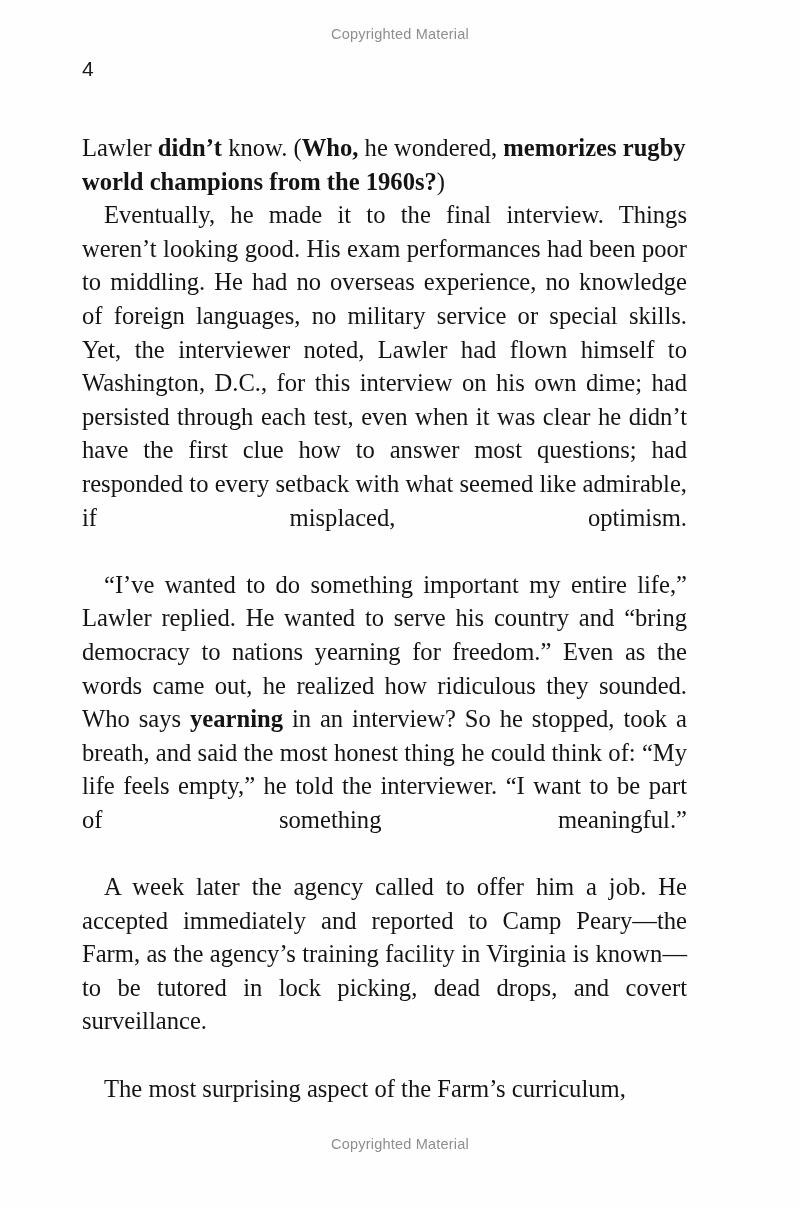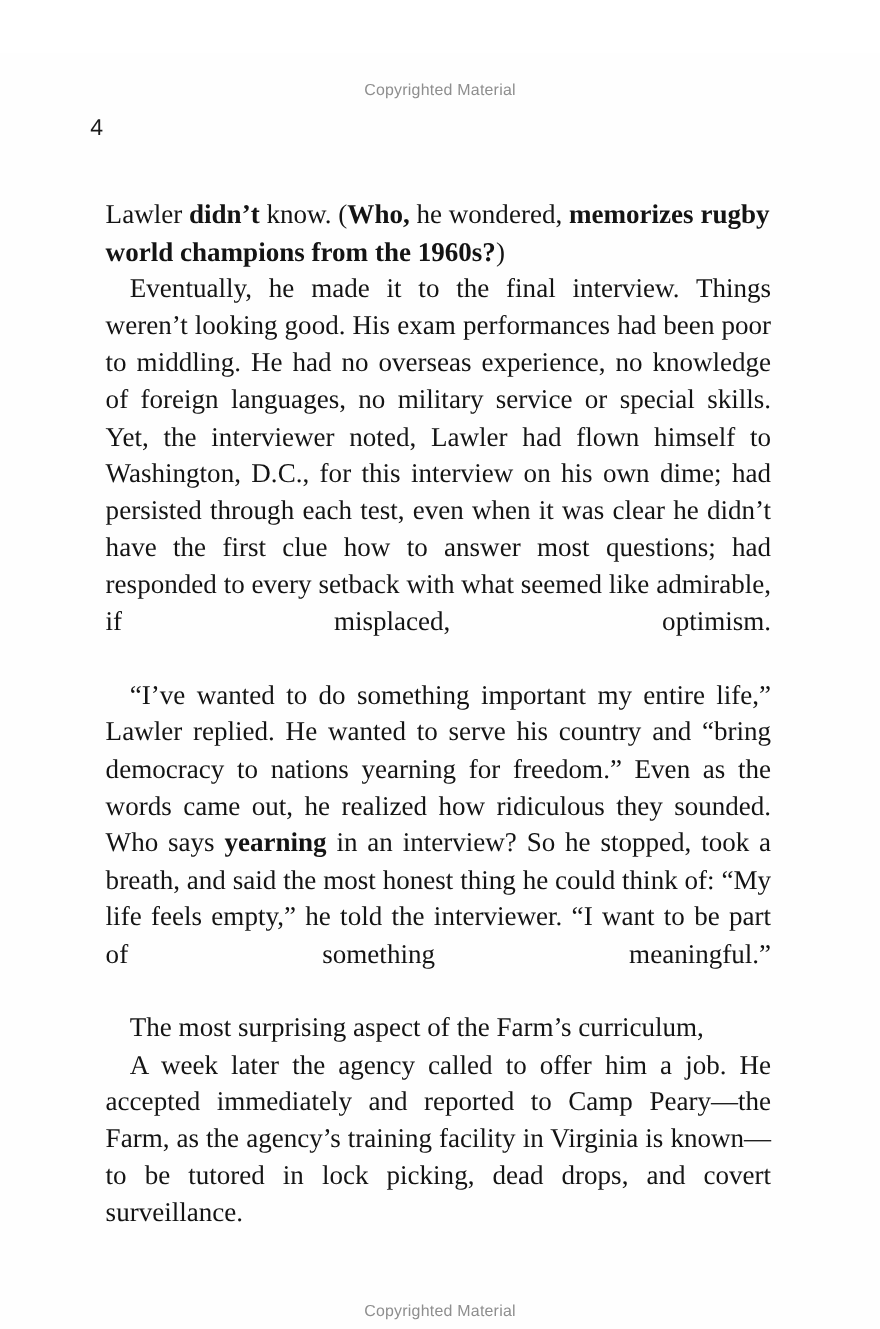--- a/index.html
+++ b/index.html
@@ -13,21 +13,20 @@
     position: relative;
     overflow: hidden;
     font-family: "Liberation Serif", serif;
     -webkit-font-smoothing: antialiased;
   }
 
   .page {
     position: absolute;
     inset: 0;
     background: #fefefe;
-    margin-top: 48px;
   }
 
   
   .watermark {
     position: absolute;
     left: 0;
     width: 800px;
     text-align: center;
     font-family: "Liberation Sans", sans-serif;
     font-size: 14.5px;
@@ -60,21 +59,21 @@
     font-size: 22.5px;
     color: #1e1e1e;
     letter-spacing: 0.3px;
     line-height: 1;
     white-space: nowrap;
   }
 
   
   .text-column {
     position: absolute;
-    left: 96px;
+    left: 82px;
     top: 131px;
     width: 605px;
   }
   .para {
     margin: 0;
     font-size: 24.6px;
     line-height: 33.6px;
     color: #161616;
     text-align: justify;
     text-justify: inter-word;
@@ -102,19 +101,19 @@
   <div class="watermark watermark-top">Copyrighted Material</div>
 
   <div class="running-head">
     <span class="folio">4</span>
   </div>
 
   <div class="text-column" style="word-spacing: 0px;">
       <p class="para noindent no-stretch" style="text-align: left;"><span>Lawler </span><b>didn’t</b><span> know. (</span><b>Who,</b><span> he wondered, </span><b>memorizes rugby world champions from the 1960s?</b><span>)</span></p>
       <p class="para indent"><span>Eventually, he made it to the final interview. Things weren’t looking good. His exam performances had been poor to middling. He had no overseas experience, no knowledge of foreign languages, no military service or special skills. Yet, the interviewer noted, Lawler had flown himself to Washington, D.C., for this interview on his own dime; had persisted through each test, even when it was clear he didn’t have the first clue how to answer most questions; had responded to every setback with what seemed like admirable, if misplaced, optimism.</span></p>
       <p class="para indent"><span>“I’ve wanted to do something important my entire life,” Lawler replied. He wanted to serve his country and “bring democracy to nations yearning for freedom.” Even as the words came out, he realized how ridiculous they sounded. Who says </span><b>yearning</b><span> in an interview? So he stopped, took a breath, and said the most honest thing he could think of: “My life feels empty,” he told the interviewer. “I want to be part of something meaningful.”</span></p>
+      <p class="para indent"><span>A week later the agency called to offer him a job. He accepted immediately and reported to Camp Peary—the Farm, as the agency’s training facility in Virginia is known—to be tutored in lock picking, dead drops, and covert surveillance.</span></p>
       <p class="para indent no-stretch" style="text-align: left;"><span>The most surprising aspect of the Farm’s curriculum,</span></p>
-      <p class="para indent"><span>A week later the agency called to offer him a job. He accepted immediately and reported to Camp Peary—the Farm, as the agency’s training facility in Virginia is known—to be tutored in lock picking, dead drops, and covert surveillance.</span></p>
     </div>
 
   <div class="watermark watermark-bottom">Copyrighted Material</div>
 
 </div>
 
 </body></html>

